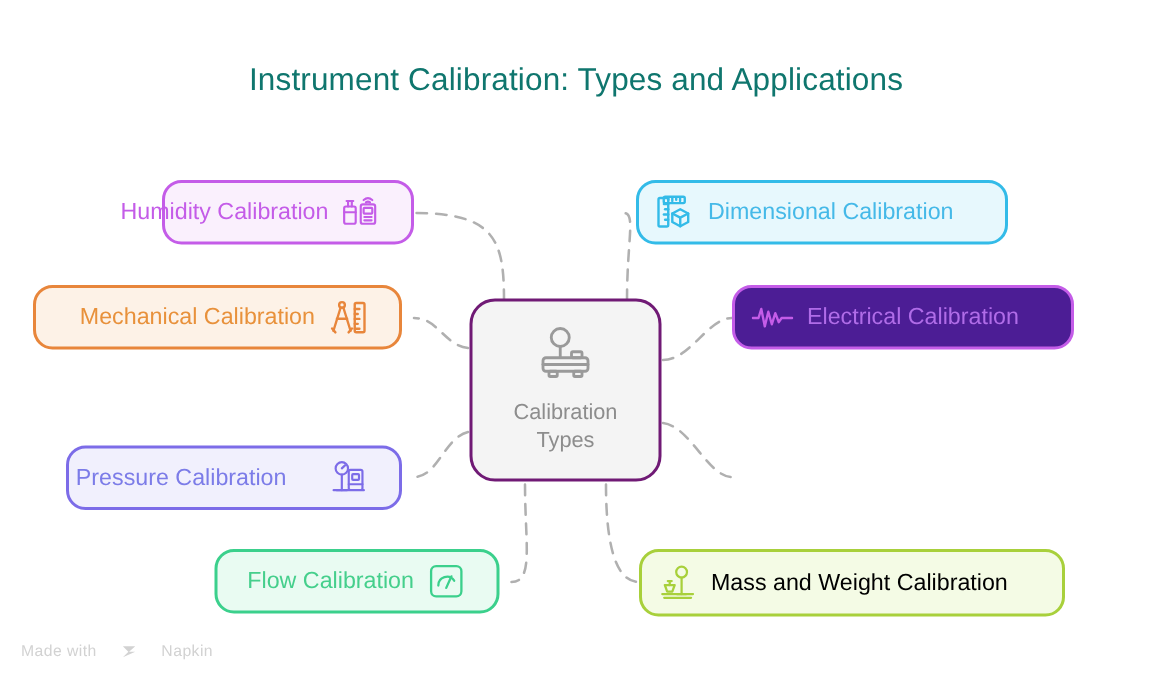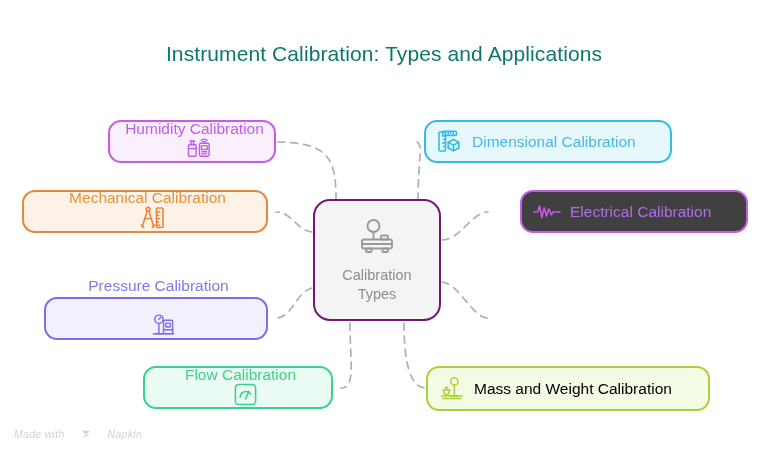--- a/index.html
+++ b/index.html
@@ -52,21 +52,21 @@
   .node .label {
     line-height: 1;
   }
   .node .ico {
     display: flex;
     align-items: center;
     justify-content: center;
     flex: none;
   }
   
-  .node.icon-right { justify-content: flex-end; padding-right: 11px; padding-left: 16px; flex-direction: column; }
+  .node.icon-right { justify-content: flex-end; padding-right: 21px; padding-left: 16px; }
   .node.icon-right .ico { margin-left: 9px; }
   .node.icon-left { justify-content: flex-start; padding-left: 11px; padding-right: 16px; }
   .node.icon-left .ico { margin-right: 9px; }
 
   #center-node {
     position: absolute;
     left: 313px;
     top: 199px;
     width: 128px;
     height: 122px;
@@ -89,21 +89,20 @@
   #watermark {
     position: absolute;
     left: 14px;
     top: 428px;
     font-size: 10.5px;
     color: #d2d2d2;
     letter-spacing: 0.3px;
     display: flex;
     align-items: center;
     gap: 16px;
-    font-style: italic;
   }
   #watermark .wm-logo { display: inline-flex; align-items: center; }
 </style>
 </head>
 <body>
 
 <div id="canvas">
 
   <div id="title">Instrument Calibration: Types and Applications</div>
 
@@ -192,21 +191,21 @@
         <rect x="17.5" y="3" width="6.5" height="19.5" rx="1"></rect>
         <line x1="17.5" y1="7" x2="20.6" y2="7"></line>
         <line x1="17.5" y1="10.3" x2="19.5" y2="10.3"></line>
         <line x1="17.5" y1="13.6" x2="20.6" y2="13.6"></line>
         <line x1="17.5" y1="16.9" x2="19.5" y2="16.9"></line>
         <line x1="17.5" y1="20.2" x2="20.6" y2="20.2"></line>
       </svg>
     </span>
   </div>
 
-  <div class="node icon-left" id="n-electrical" style="left:488px; top:190px; width:228px; height:43px; background:#404040; border-color:#c45ce8; color:#b06ce8;margin-left:32px;">
+  <div class="node icon-left" id="n-electrical" style="left:488px; top:190px; width:228px; height:43px; background:#4c1d95; border-color:#c45ce8; color:#b06ce8;">
     <span class="ico">
       <svg width="28" height="20" viewBox="0 0 30 20" fill="none" stroke="#c45ce8" stroke-width="1.7" stroke-linecap="round" stroke-linejoin="round">
         <path d="M1 10 L5 10 L7 3.5 L9.5 16 L12 5.5 L14.5 14.5 L17 6.5 L19.5 13 L21.5 10 L29 10"></path>
       </svg>
     </span>
     <span class="label">Electrical Calibration</span>
   </div>
 
   <div class="node icon-right" id="n-pressure" style="left:44px; top:297px; width:224px; height:43px; background:#f1f0fd; border-color:#7c6ce8; color:#7c7ce8;gap:20px;">
     <span class="label">Pressure Calibration</span>

